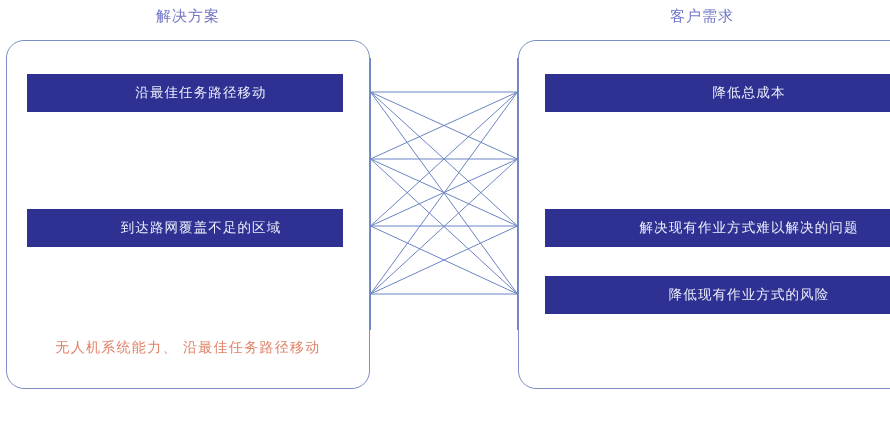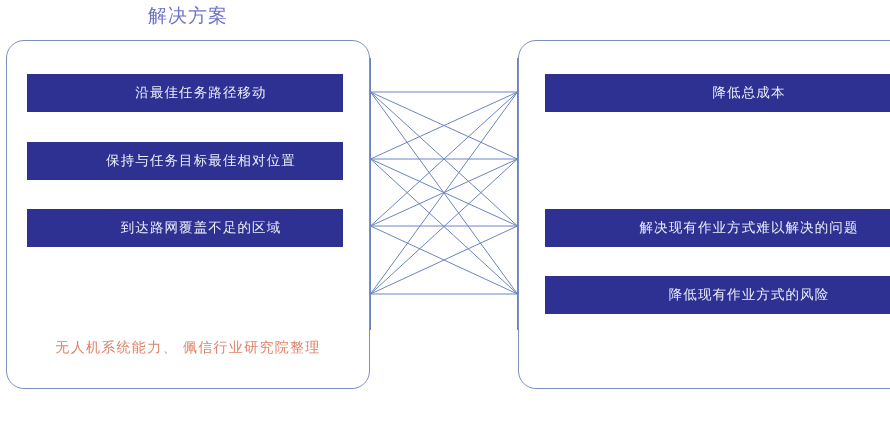--- a/index.html
+++ b/index.html
@@ -19,21 +19,21 @@
   .stage {
     position: absolute;
     left: 0; top: 0;
     width: 890px; height: 435px;
   }
 
   
   .col-title {
     position: absolute;
     top: 5px;
-    font-size: 19px;
+    font-size: 15px;
     line-height: 22px;
     color: #6f74c4;
     letter-spacing: 1px;
     text-align: center;
     white-space: nowrap;
     font-weight: normal;
   }
   .col-title.left  { left: 0;   width: 376px; }
   .col-title.right { left: 514px; width: 376px; }
 
@@ -135,32 +135,30 @@
 
       <line x1="370.5" y1="294" x2="517.5" y2="92"></line>
       <line x1="370.5" y1="294" x2="517.5" y2="159"></line>
       <line x1="370.5" y1="294" x2="517.5" y2="226"></line>
       <line x1="370.5" y1="294" x2="517.5" y2="294"></line>
     </g>
   </svg>
 
   <div class="col-title left">解决方案</div>
 
+  <div class="col-title right">客户需求</div>
 
   <div class="panel left">
     <div class="bar r0">
       <span class="bar-label">沿最佳任务路径移动</span>
     </div>
-    <div class="bar r1">
-      <span class="bar-label">保持与任务目标最佳相对位置</span>
-    </div>
     <div class="bar r2">
       <span class="bar-label">到达路网覆盖不足的区域</span>
     </div>
-    <div class="panel-note">无人机系统能力、 佩信行业研究院整理</div>
+    <div class="panel-note">无人机系统能力、 沿最佳任务路径移动</div>
   </div>
 
   <div class="panel right">
     <div class="bar r0">
       <span class="bar-label">降低总成本</span>
     </div>
     <div class="bar r2">
       <span class="bar-label">解决现有作业方式难以解决的问题</span>
     </div>
     <div class="bar r3">

